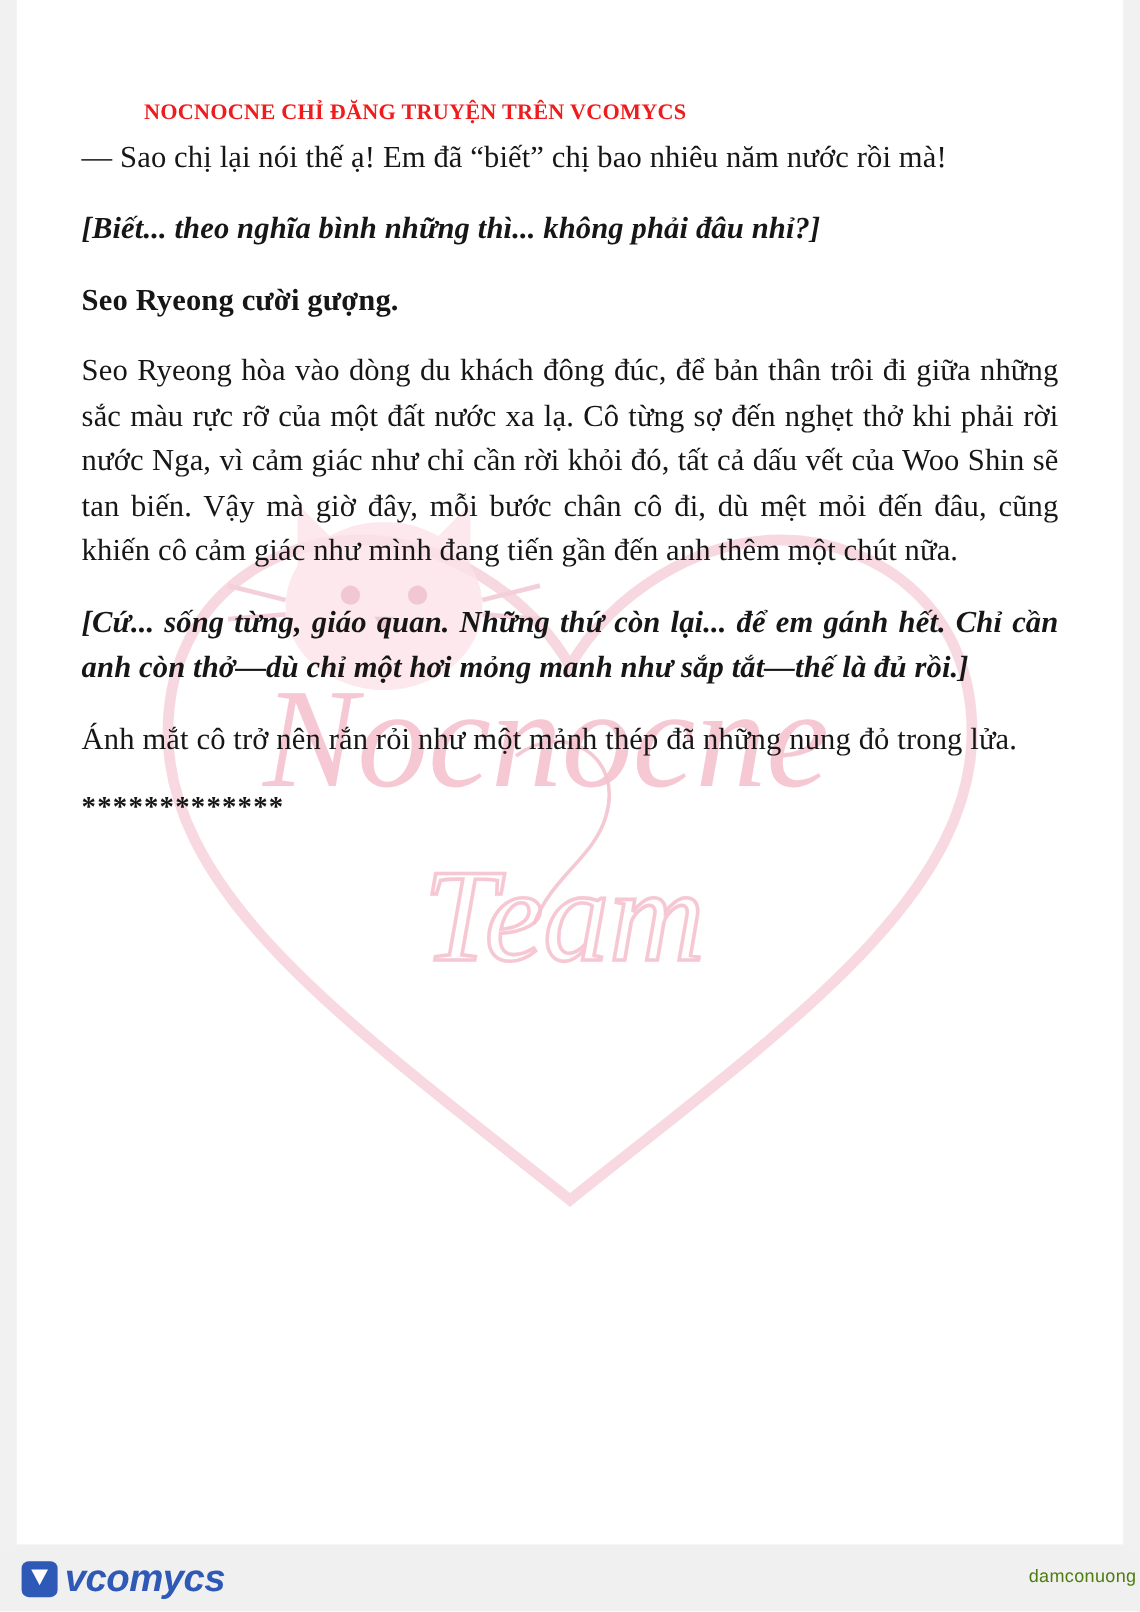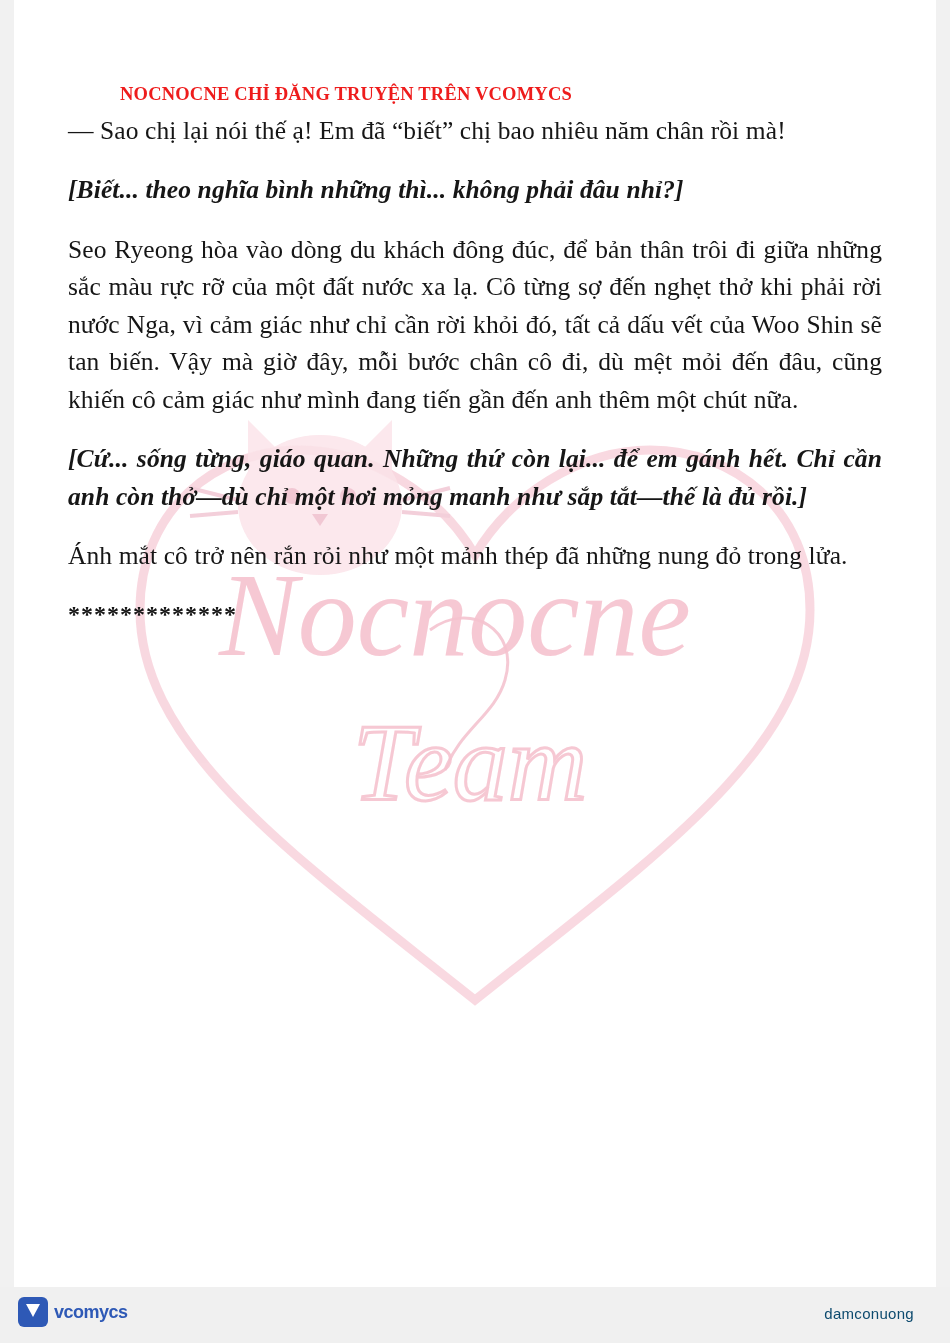--- a/index.html
+++ b/index.html
@@ -135,31 +135,32 @@
     top: 7px;
     width: 0;
     height: 0;
     border-left: 7px solid transparent;
     border-right: 7px solid transparent;
     border-top: 13px solid #ffffff;
   }
   .logo-text {
     font-family: "Liberation Sans", sans-serif;
     font-weight: bold;
-    font-size: 18px;
+    font-size: 32px;
     color: #2e59b6;
     letter-spacing: -0.5px;
+    font-style: italic;
   }
   #footer-right {
     position: absolute;
-    right: 36px;
+    right: 3px;
     top: 18px;
     font-family: "Liberation Sans", sans-serif;
     font-size: 15px;
-    color: #0c4a6e;
+    color: #4d7c0f;
     letter-spacing: 0.3px;
   }
 </style>
 </head>
 <body>
 
 <div id="page">
 
   <div class="edge left"></div>
   <div class="edge right"></div>
@@ -192,22 +193,23 @@
       <text x="455" y="355" text-anchor="middle" font-family="Liberation Serif, serif" font-size="118" font-style="italic" fill="#f6c3cf" opacity="0.9">Nocnocne</text>
       <text x="470" y="500" text-anchor="middle" font-family="Liberation Serif, serif" font-size="110" font-style="italic" fill="none" stroke="#f6c3cf" stroke-width="3" opacity="0.9">Team</text>
     </svg>
   </div>
 
   <div id="content">
 
     <div class="header-note">NOCNOCNE CHỈ ĐĂNG TRUYỆN TRÊN VCOMYCS</div>
 
     <div class="body-text">
-      <p class="para">— Sao chị lại nói thế ạ! Em đã “biết” chị bao nhiêu năm chân rồi mà!</p>
+      <p class="para">— Sao chị lại nói thế ạ! Em đã “biết” chị bao nhiêu năm nước rồi mà!</p>
       <p class="para italic">[Biết... theo nghĩa bình những thì... không phải đâu nhỉ?]</p>
+      <p class="para semi">Seo Ryeong cười gượng.</p>
       <p class="para">Seo Ryeong hòa vào dòng du khách đông đúc, để bản thân trôi đi giữa những sắc màu rực rỡ của một đất nước xa lạ. Cô từng sợ đến nghẹt thở khi phải rời nước Nga, vì cảm giác như chỉ cần rời khỏi đó, tất cả dấu vết của Woo Shin sẽ tan biến. Vậy mà giờ đây, mỗi bước chân cô đi, dù mệt mỏi đến đâu, cũng khiến cô cảm giác như mình đang tiến gần đến anh thêm một chút nữa.</p>
       <p class="para italic">[Cứ... sống từng, giáo quan. Những thứ còn lại... để em gánh hết. Chỉ cần anh còn thở—dù chỉ một hơi mỏng manh như sắp tắt—thế là đủ rồi.]</p>
       <p class="para">Ánh mắt cô trở nên rắn rỏi như một mảnh thép đã những nung đỏ trong lửa.</p>
       <p class="para stars">*************</p>
     </div>
 
   </div>
 
   <div id="footer">
     <div id="footer-logo">

